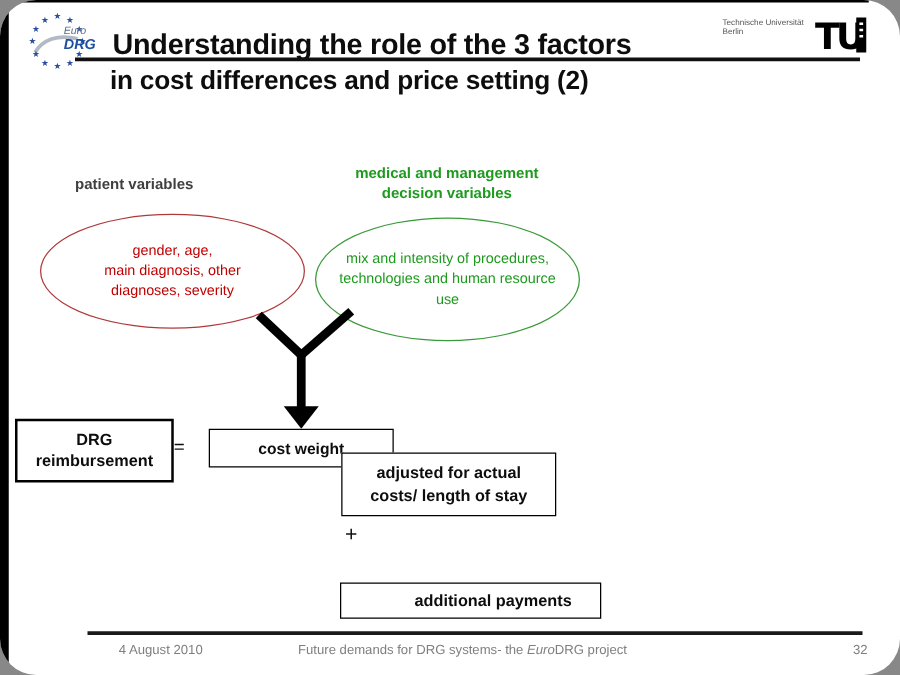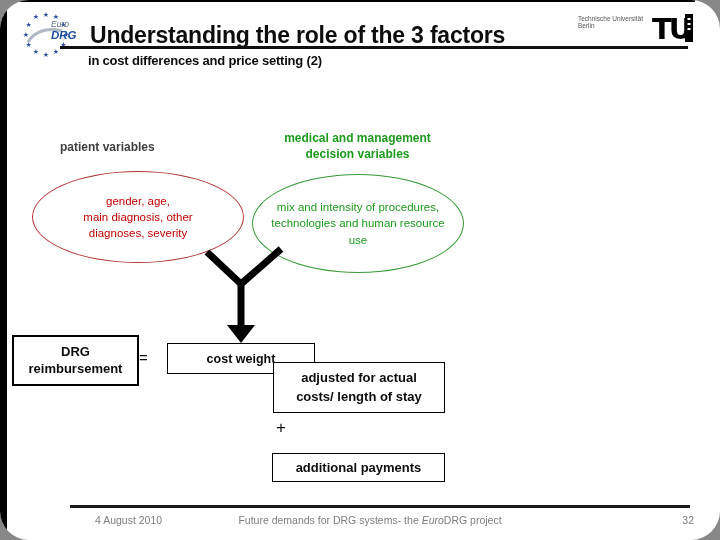--- a/index.html
+++ b/index.html
@@ -8,21 +8,21 @@
     font-family:"Liberation Sans",sans-serif;overflow:hidden;border-radius:29px;
   }
   .ml{white-space:pre-line;}
   .left-bar{position:absolute;left:0;top:0;width:7px;height:540px;background:#000;}
   .top-bar{position:absolute;left:0;top:0;width:695px;height:2px;background:#000;}
 
   .eurodrg-logo{position:absolute;left:20px;top:6px;width:60px;height:52px;}
 
   .title-line1{position:absolute;left:90px;top:22px;font-size:23px;font-weight:bold;color:#0d0d0d;letter-spacing:-0.2px;}
   .title-underline{position:absolute;left:60px;top:46px;width:628px;height:2.5px;background:#111;}
-  .title-line2{position:absolute;left:88px;top:53px;font-size:13px;font-weight:bold;color:#0d0d0d;letter-spacing:-0.2px;}
+  .title-line2{position:absolute;left:88px;top:53px;font-size:21px;font-weight:bold;color:#0d0d0d;letter-spacing:-0.2px;}
 
   .tu-name{position:absolute;left:578px;top:15px;width:76px;font-size:6.5px;color:#555;}
   .tu-logo{position:absolute;left:652px;top:9px;width:42px;height:40px;}
 
   .patient-label{position:absolute;left:60px;top:140px;width:150px;
     font-size:12px;font-weight:bold;color:#404040;}
   .decision-label{position:absolute;left:275px;top:131px;width:165px;text-align:center;
     font-size:12px;font-weight:bold;color:#1e9a1e;line-height:1.3;}
 
   .ellipse{position:absolute;border-radius:50%;display:flex;align-items:center;justify-content:center;
@@ -30,21 +30,21 @@
   .patient-ellipse{left:32px;top:171px;width:210px;height:90px;border:1.3px solid #b03a3a;color:#c00000;}
   .decision-ellipse{left:252px;top:174px;width:210px;height:97px;border:1.3px solid #3a9a3a;color:#1e9a1e;}
 
   .arrows{position:absolute;left:150px;top:235px;width:200px;height:115px;}
 
   .box{position:absolute;background:#fff;display:flex;align-items:center;justify-content:center;
     text-align:center;font-weight:bold;color:#0d0d0d;}
   .drg-box{left:12px;top:335px;width:123px;height:47px;border:2px solid #000;font-size:13px;line-height:1.3;}
   .costweight-box{left:167px;top:343px;width:146px;height:29px;border:1.5px solid #000;font-size:12.5px;z-index:1;}
   .adjusted-box{left:273px;top:362px;width:170px;height:49px;border:1.5px solid #000;font-size:13px;line-height:1.4;z-index:2;}
-  .additional-box{left:272px;top:453px;width:171px;height:27px;border:1.5px solid #000;font-size:13px;}
+  .additional-box{left:272px;top:466px;width:171px;height:27px;border:1.5px solid #000;font-size:13px;padding-left:36px;}
 
   .equals-sign{position:absolute;left:139px;top:349px;font-size:15px;color:#0d0d0d;}
   .plus-sign{position:absolute;left:276px;top:418px;font-size:17px;color:#0d0d0d;}
 
   .footer-line{position:absolute;left:70px;top:505px;width:620px;height:2.5px;background:#1a1a1a;}
   .footer-date{position:absolute;left:95px;top:514px;font-size:10.5px;color:#7f7f7f;}
   .footer-center{position:absolute;left:60px;top:514px;width:620px;text-align:center;font-size:10.5px;color:#7f7f7f;}
   .footer-page{position:absolute;right:26px;top:514px;font-size:10.5px;color:#7f7f7f;}
   .it{font-style:italic;}
 </style>

